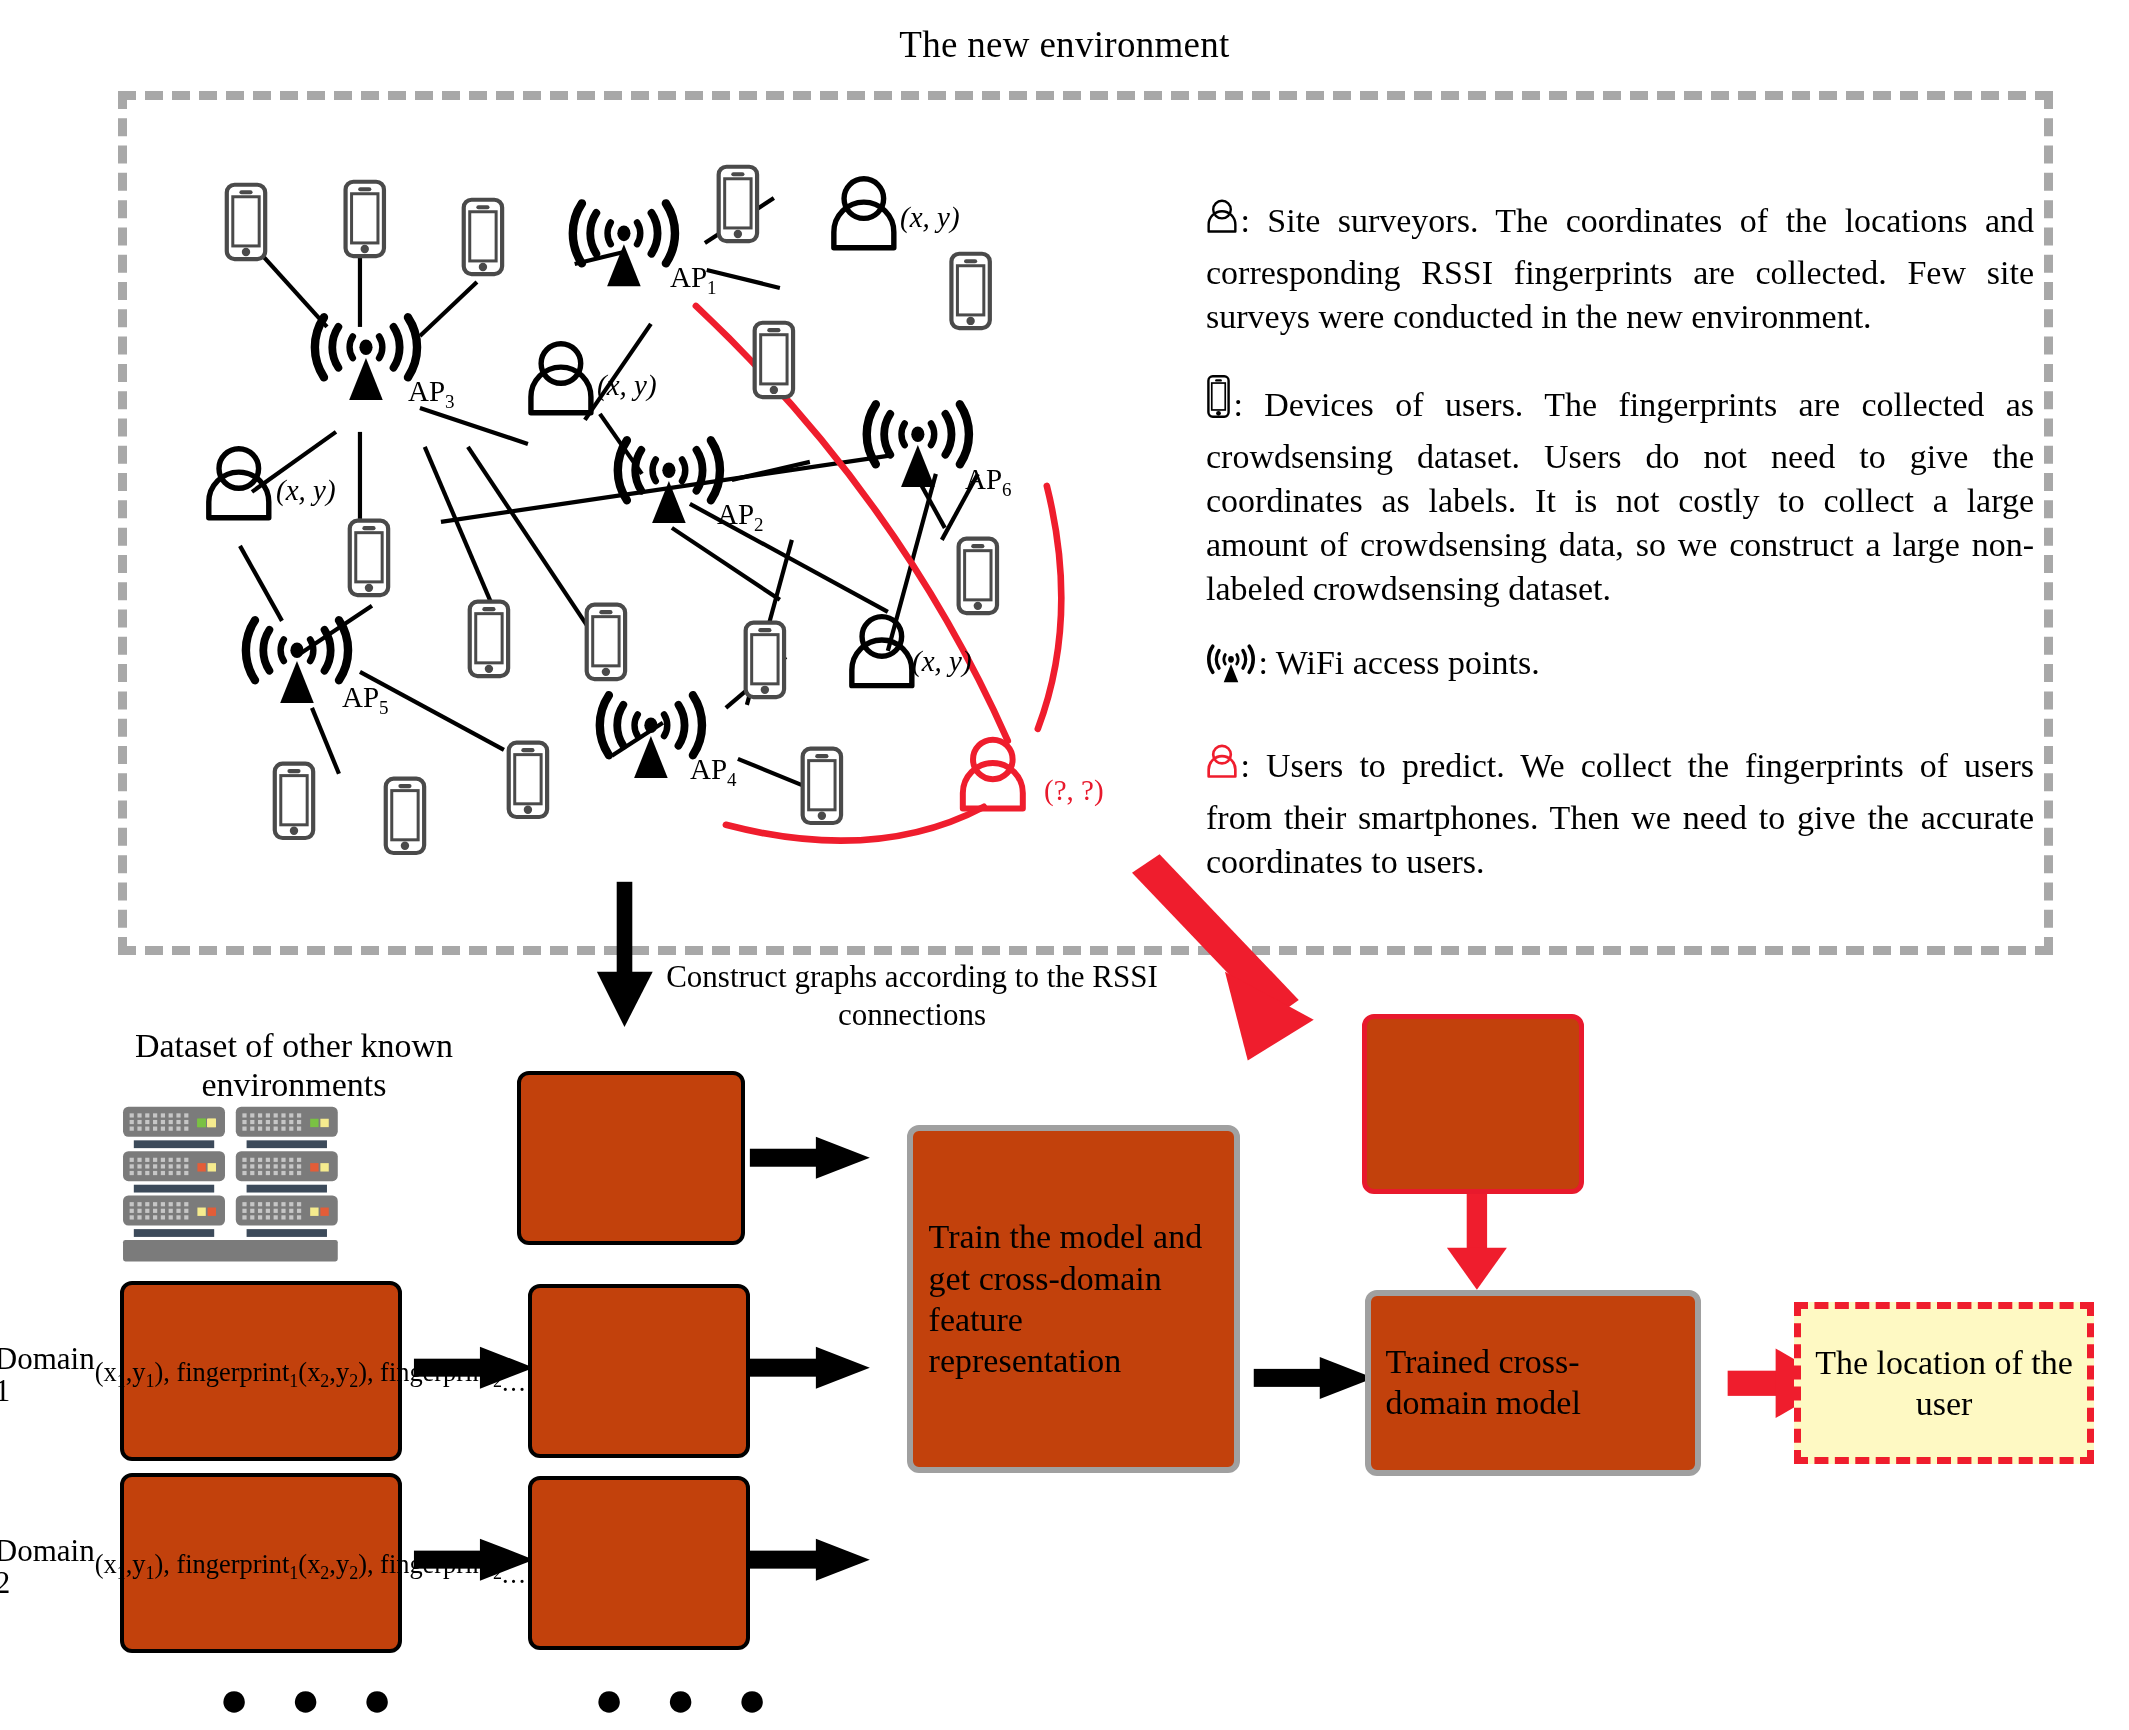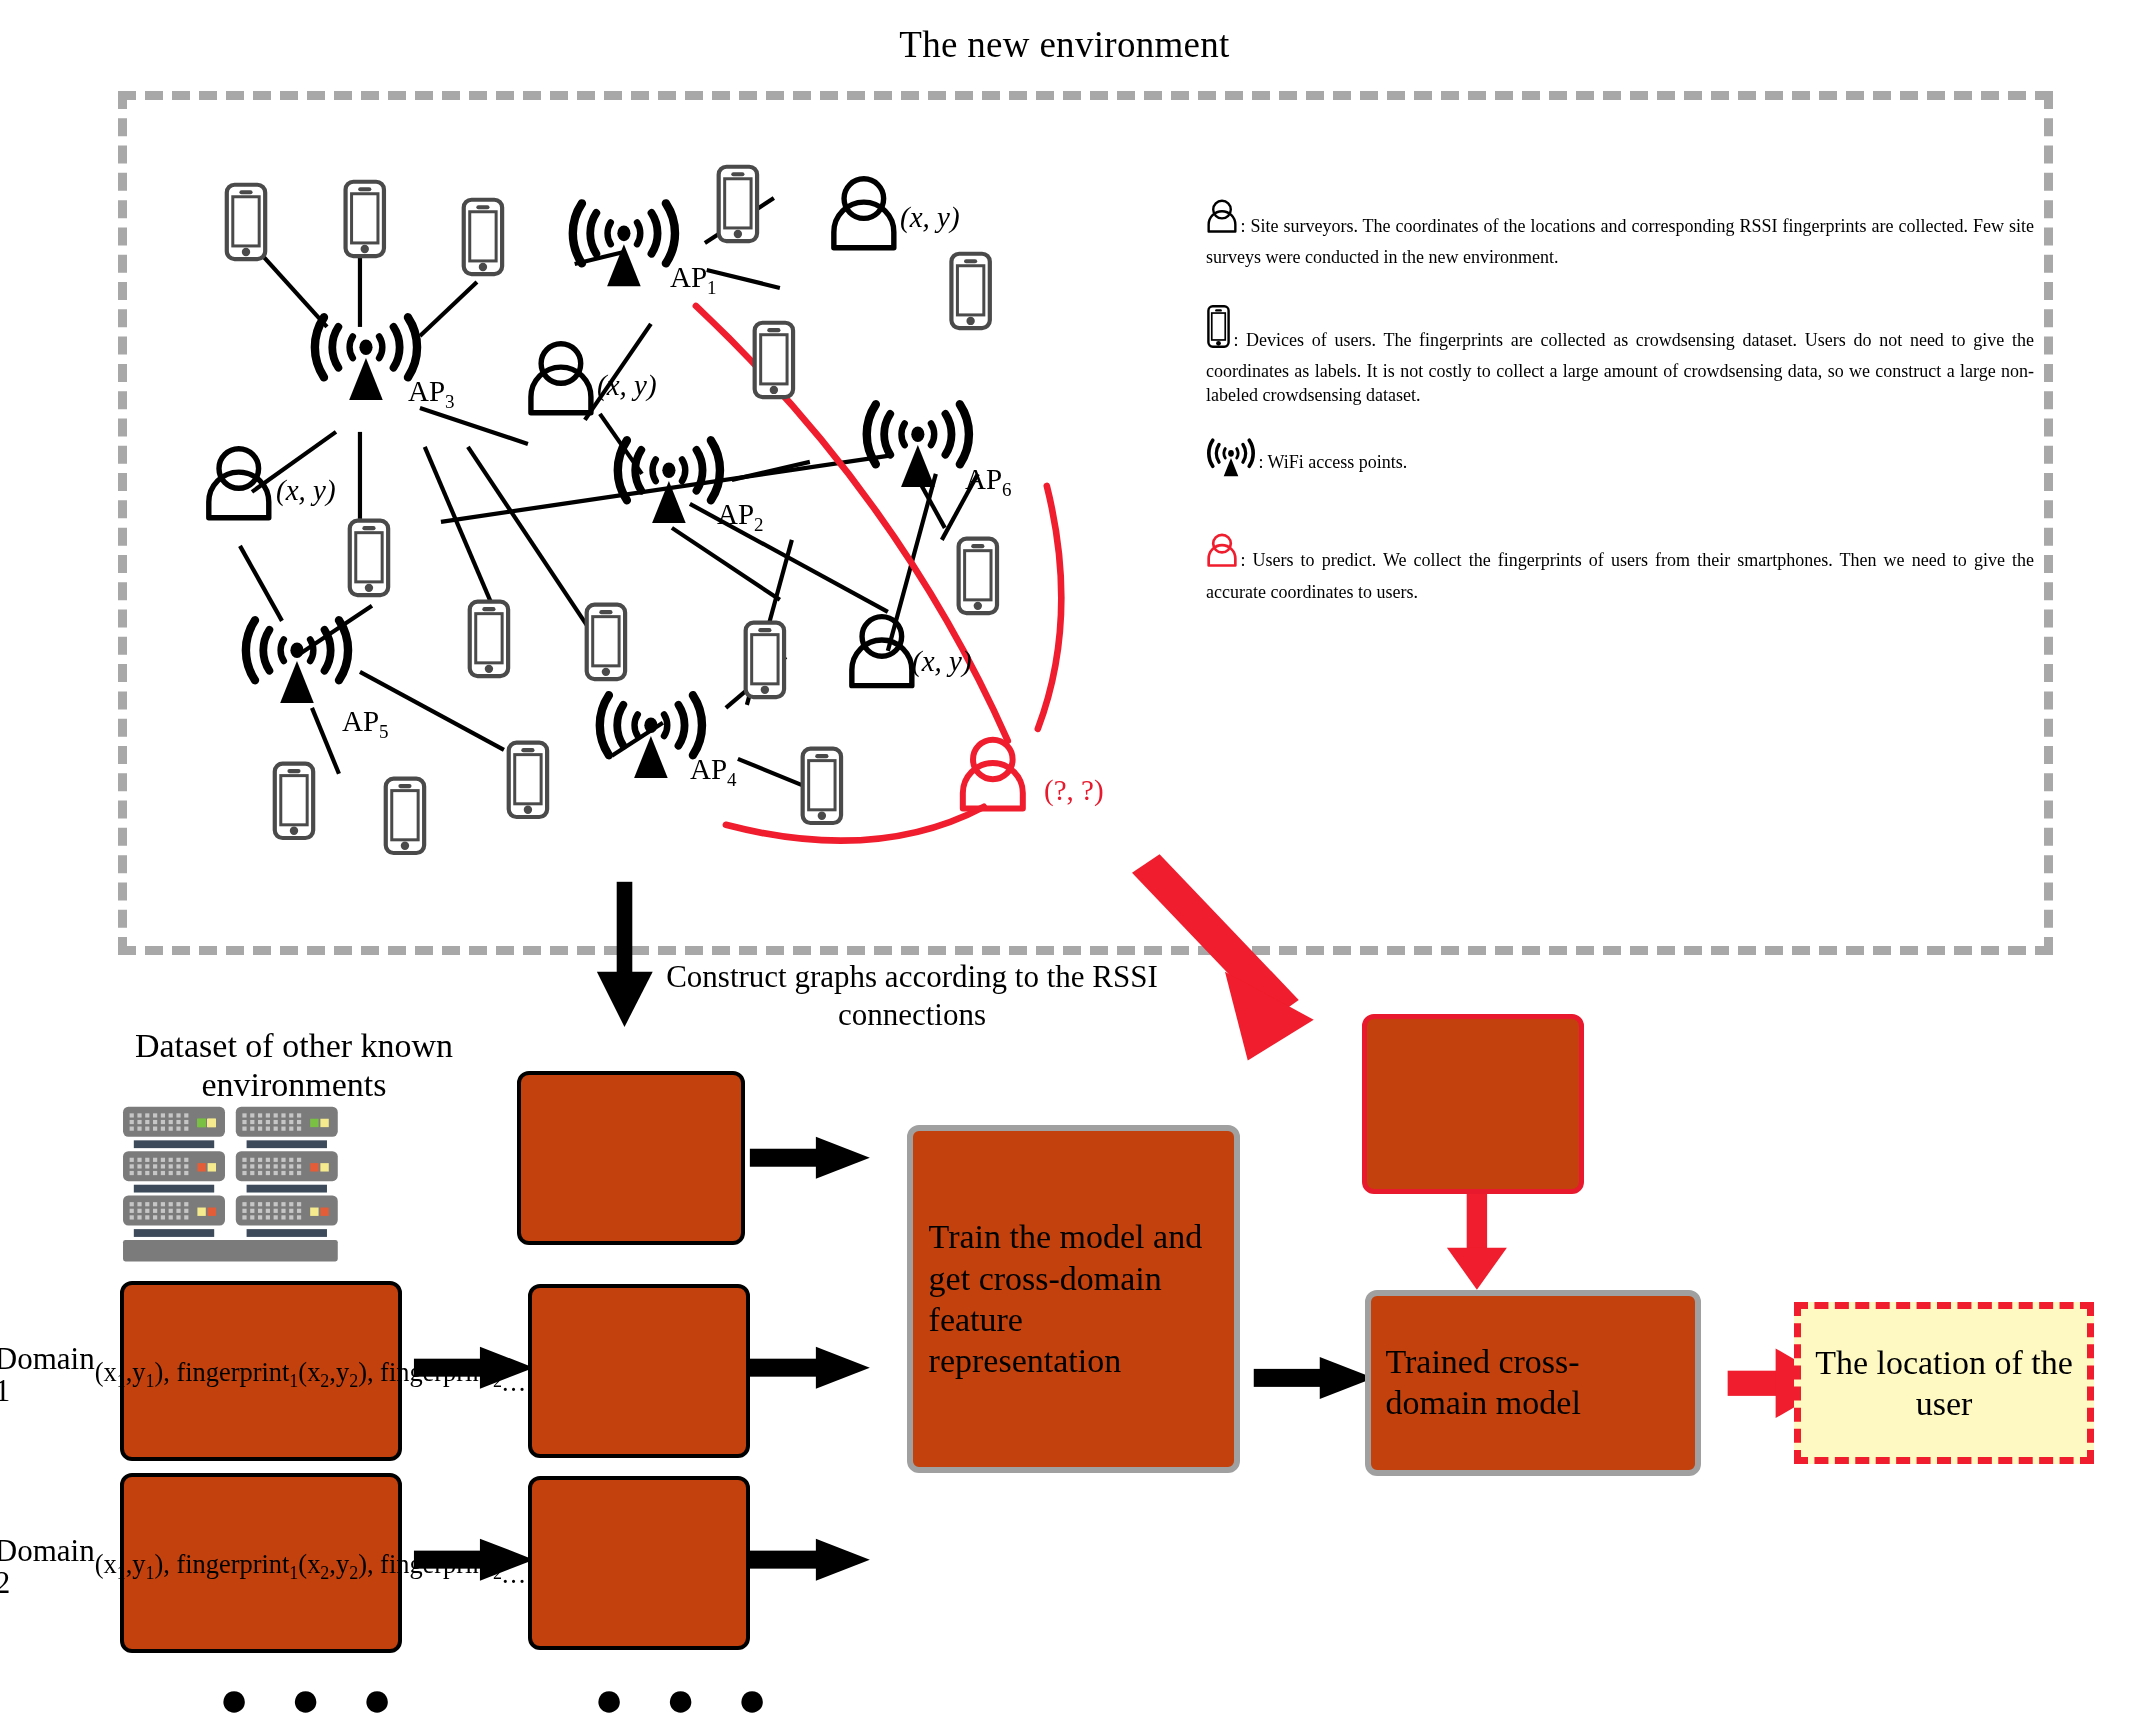--- a/index.html
+++ b/index.html
@@ -28,21 +28,21 @@
     border: 9.6px dashed #a8a8a8;
   }
 
   
   svg.overlay { position:absolute; left:0; top:0; pointer-events:none; }
 
   
   #legend { left: 1206px; top: 192px; width: 828px; }
   .legend-row { position: relative; margin-bottom: 21.6px; }
   .legend-text {
-    font-size: 18px; line-height: 1.30;
+    font-size: 34px; line-height: 1.30;
     text-align: justify;
     text-justify: inter-word;
   }
   .legend-text.nojust { text-align: left; }
   .lg-icon {
     display: inline-block;
     vertical-align: -8.4px;
     margin-right: 2.4px;
   }
 
@@ -466,21 +466,21 @@
       <rect x="312" y="168" width="14" height="14" fill="#f5eb8e"></rect>
       <rect x="329" y="168" width="14" height="14" fill="#e35d38"></rect>
     </g>
   </g>
 </svg>
 
 <div class="abs ap-label" style="left:670px; top:261px;"><span>AP</span><sub>1</sub></div>
 <div class="abs ap-label" style="left:408px;  top:375px;"><span>AP</span><sub>3</sub></div>
 <div class="abs ap-label" style="left:717px; top:498px;"><span>AP</span><sub>2</sub></div>
 <div class="abs ap-label" style="left:965px; top:463px;"><span>AP</span><sub>6</sub></div>
-<div class="abs ap-label" style="left:342px;  top:705px;"><span>AP</span><sub>5</sub></div>
+<div class="abs ap-label" style="left:342px;  top:681px;"><span>AP</span><sub>5</sub></div>
 <div class="abs ap-label" style="left:690px; top:753px;"><span>AP</span><sub>4</sub></div>
 
 <div class="abs xy-label" style="left:900px; top:201px;">(x, y)</div>
 <div class="abs xy-label" style="left:597px;  top:369px;">(x, y)</div>
 <div class="abs xy-label" style="left:276px;  top:474px;">(x, y)</div>
 <div class="abs xy-label" style="left:912px; top:645px;">(x, y)</div>
 <div class="abs xy-red" style="left:1044px; top:774px;">(?, ?)</div>
 
 <div class="abs" id="legend">
 

